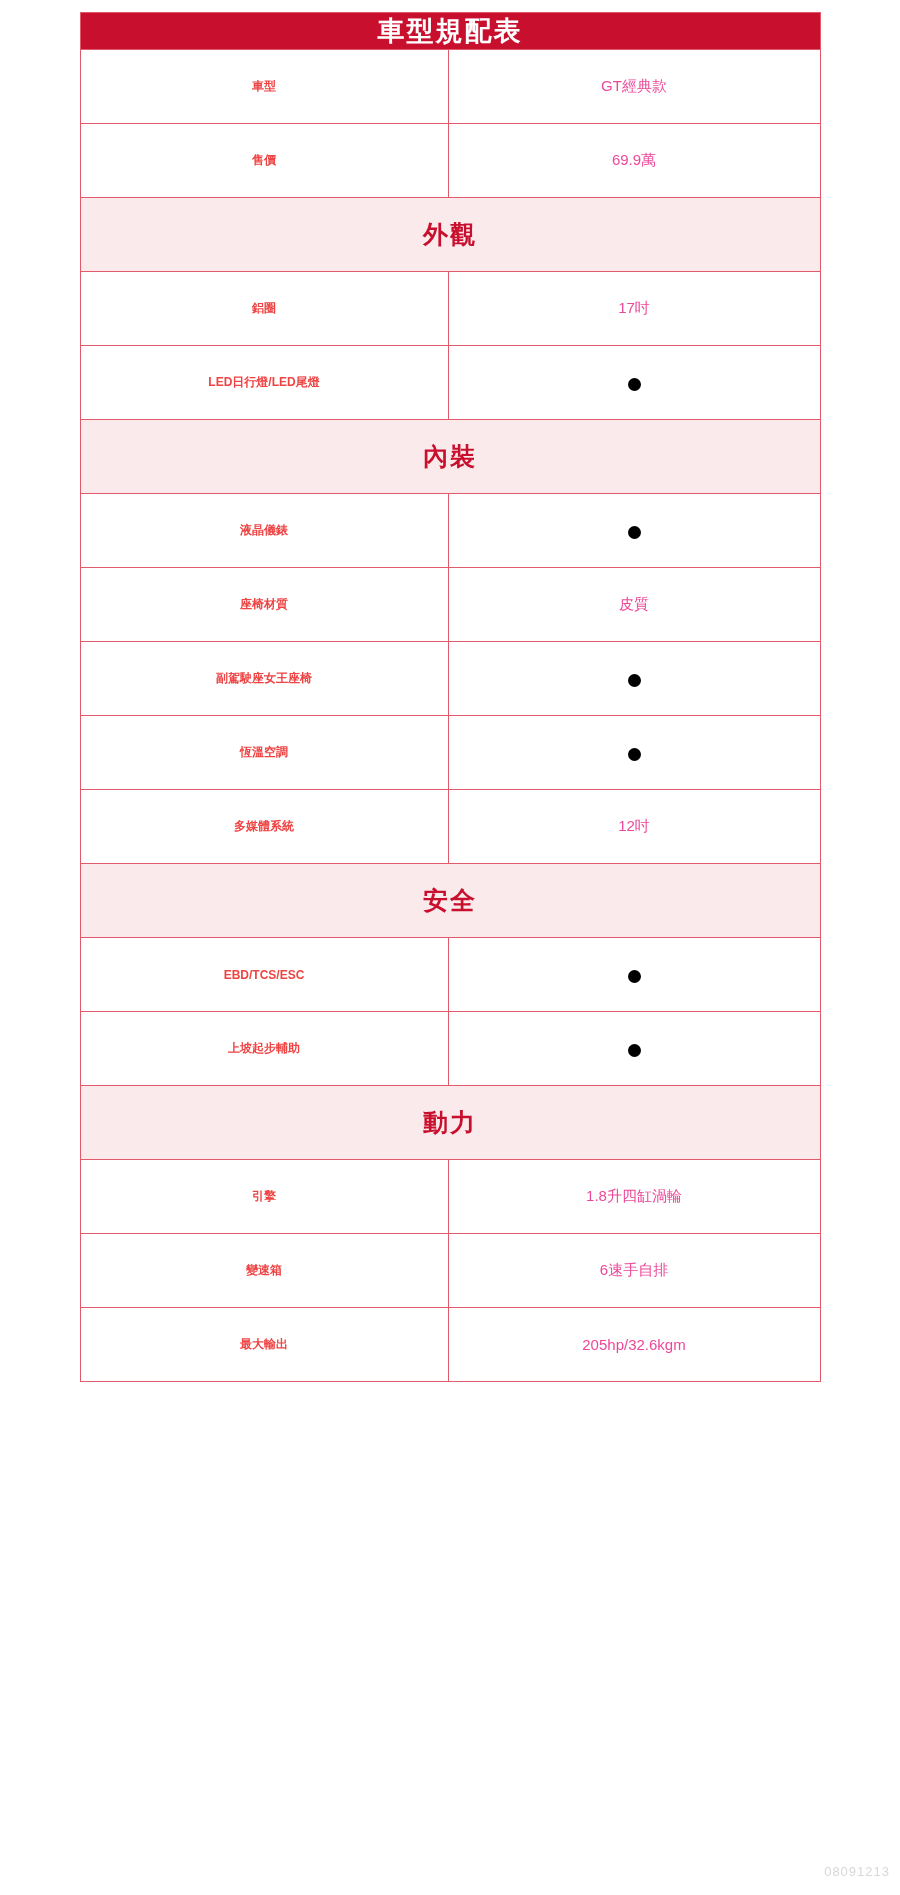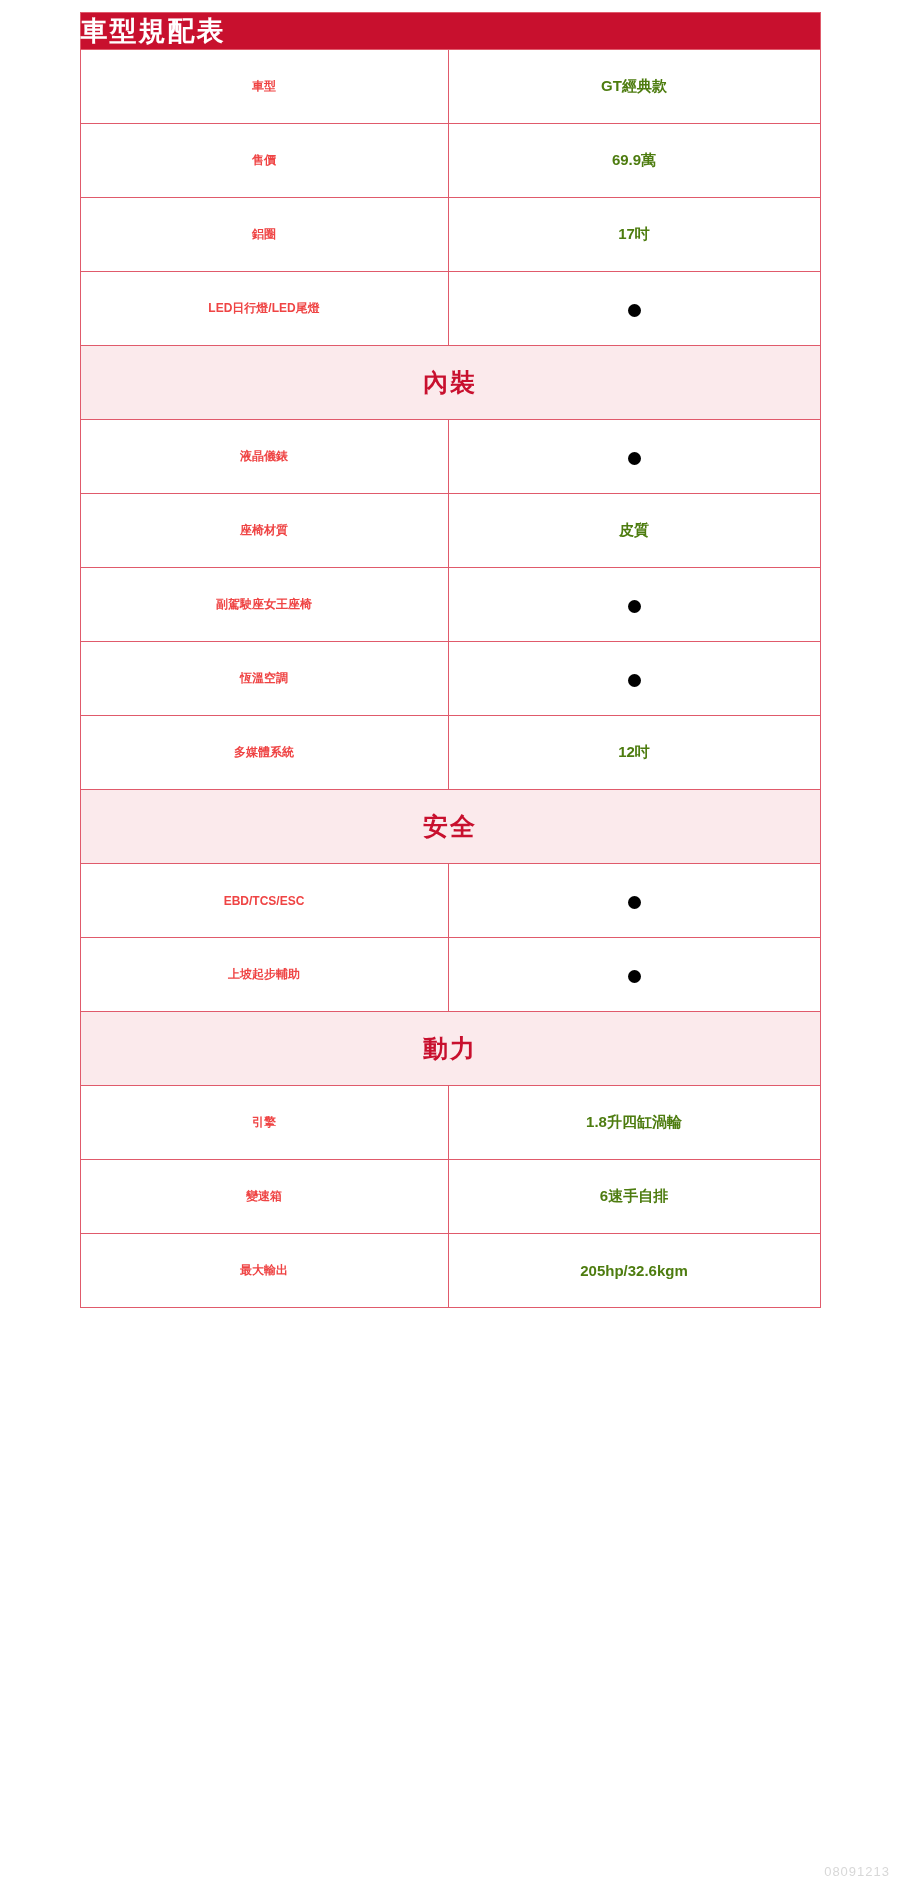--- a/index.html
+++ b/index.html
@@ -18,20 +18,21 @@
     margin: 0 auto;
     border-collapse: collapse;
     table-layout: fixed;
   }
   .spec-table col.label-col { width: 368px; }
   .spec-table col.value-col { width: 372px; }
 
   .title-row td {
     background: #c8102e;
     color: #ffffff;
+    text-align: center;
     font-size: 27px;
     font-weight: bold;
     letter-spacing: 2px;
     padding: 16px 0 18px 0;
     border: 1px solid #c8102e;
   }
 
   .spec-table td {
     border: 1px solid #e05a6b;
     padding: 0;
@@ -56,22 +57,22 @@
     height: 73px;
     text-align: center;
   }
   .data-row td.label {
     font-size: 12px;
     font-weight: bold;
     color: #ef4444;
   }
   .data-row td.value {
     font-size: 15px;
-    font-weight: bold;
-    color: #4d7c0f;
+    font-weight: normal;
+    color: #ec4899;
   }
   .dot {
     display: inline-block;
     width: 13px;
     height: 13px;
     border-radius: 50%;
     background: #000000;
     vertical-align: middle;
   }
   .watermark {
@@ -104,20 +105,23 @@
       <tr class="title-row">
         <td colspan="2">車型規配表</td>
       </tr>
     <tr class="data-row">
           <td class="label">車型</td>
           <td class="value">GT經典款</td>
         </tr>
         <tr class="data-row">
           <td class="label">售價</td>
           <td class="value">69.9萬</td>
+        </tr>
+        <tr class="section-row">
+          <td colspan="2">外觀</td>
         </tr>
         <tr class="data-row">
           <td class="label">鋁圈</td>
           <td class="value">17吋</td>
         </tr>
         <tr class="data-row">
           <td class="label">LED日行燈/LED尾燈</td>
           <td class="value"><span class="dot"></span></td>
         </tr>
         <tr class="section-row">

